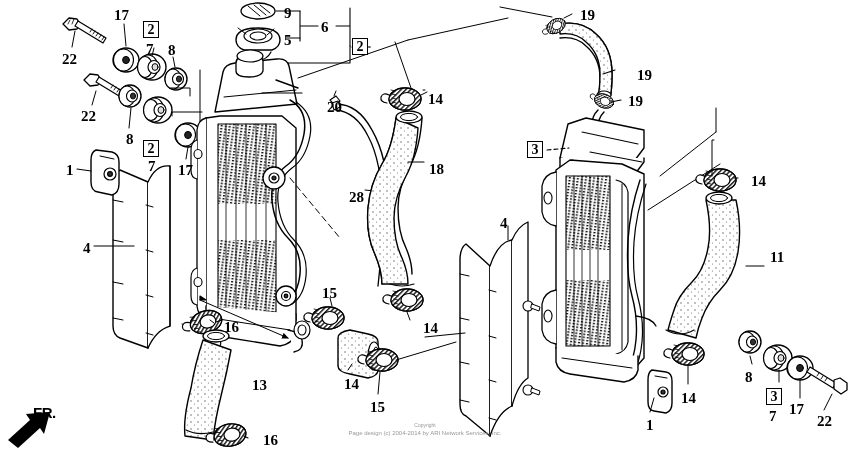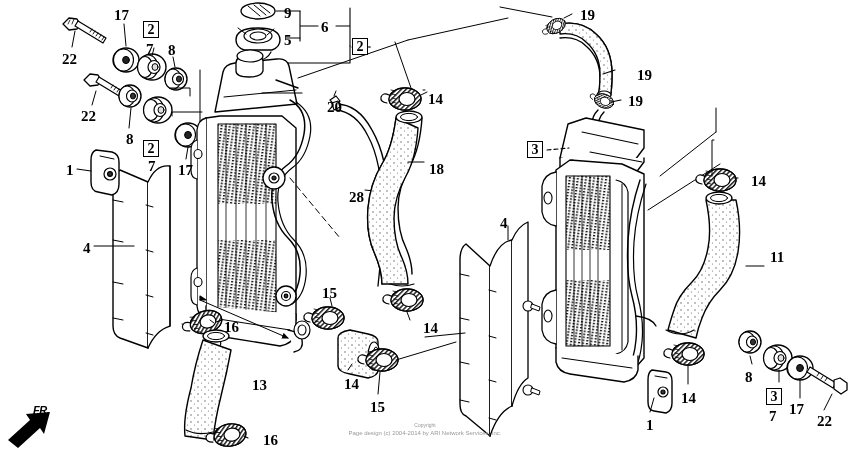--- a/index.html
+++ b/index.html
@@ -3,22 +3,22 @@
 <meta charset="utf-8">
 <style>
   html,body{margin:0;padding:0;background:#fff;}
   body{font-family:"Liberation Serif",serif;}
   #page{position:relative;width:850px;height:459px;background:#fff;overflow:hidden;}
   #art{position:absolute;left:0;top:0;width:850px;height:459px;}
   .callout{position:absolute;font-family:"Liberation Serif",serif;font-size:15px;font-weight:700;color:#000;line-height:1;white-space:nowrap;}
   .boxnum{position:absolute;font-family:"Liberation Serif",serif;font-size:14px;font-weight:700;color:#000;
           border:1.6px solid #000;width:16px;height:17px;display:flex;align-items:center;justify-content:center;
           background:#fff;box-sizing:border-box;}
-  .frlabel{position:absolute;font-family:"Liberation Sans",sans-serif;font-weight:700;font-style:italic;
-           font-size:11px;color:#000;letter-spacing:-.5px;}
+  .frlabel{position:absolute;font-family:"Liberation Sans",sans-serif;font-weight:700;
+           font-size:15px;color:#000;letter-spacing:-.5px;}
   .copyright{position:absolute;text-align:center;font-family:"Liberation Sans",sans-serif;
              color:#999;line-height:1.25;white-space:nowrap;}
   .cr1{font-size:5px;}
   .cr2{font-size:6px;}
 </style>
 </head>
 <body>
 
 <div id="page">
 

